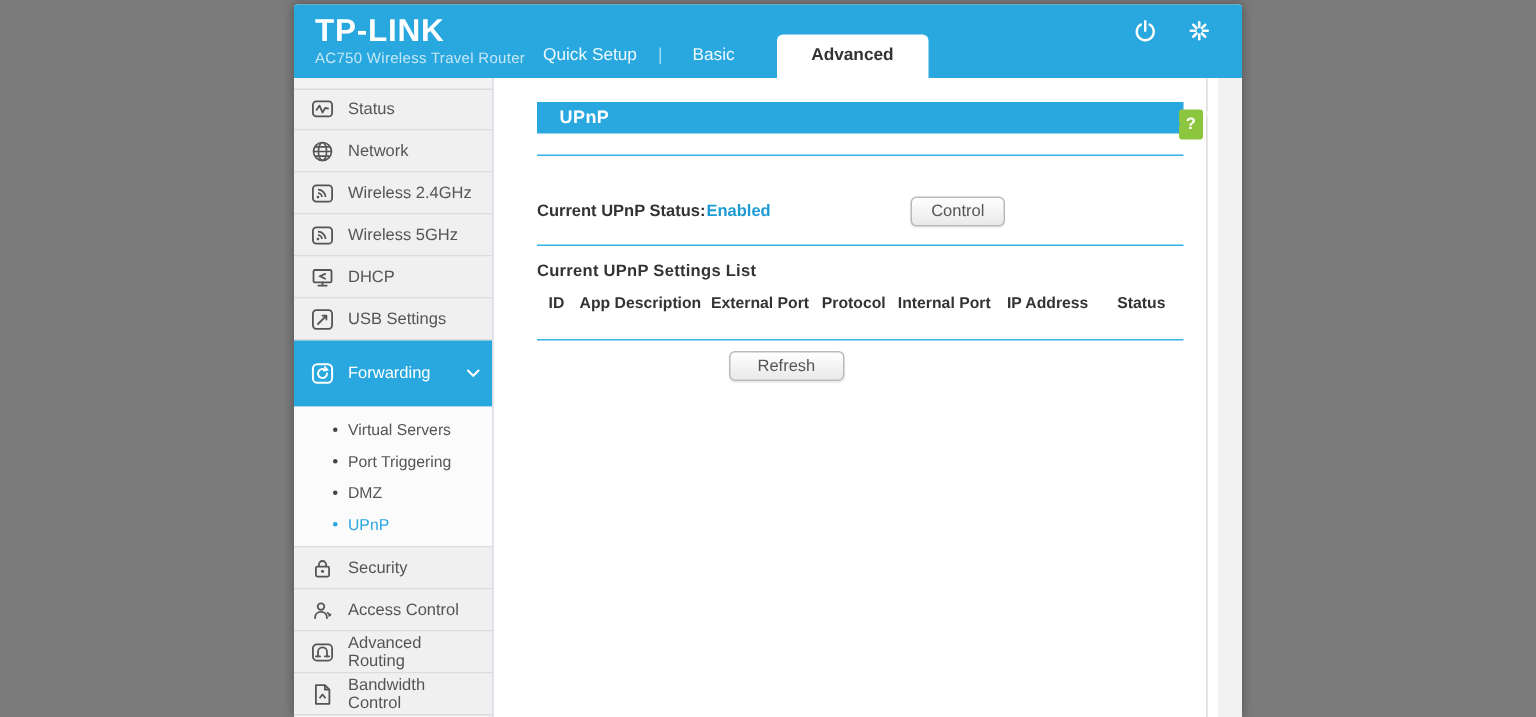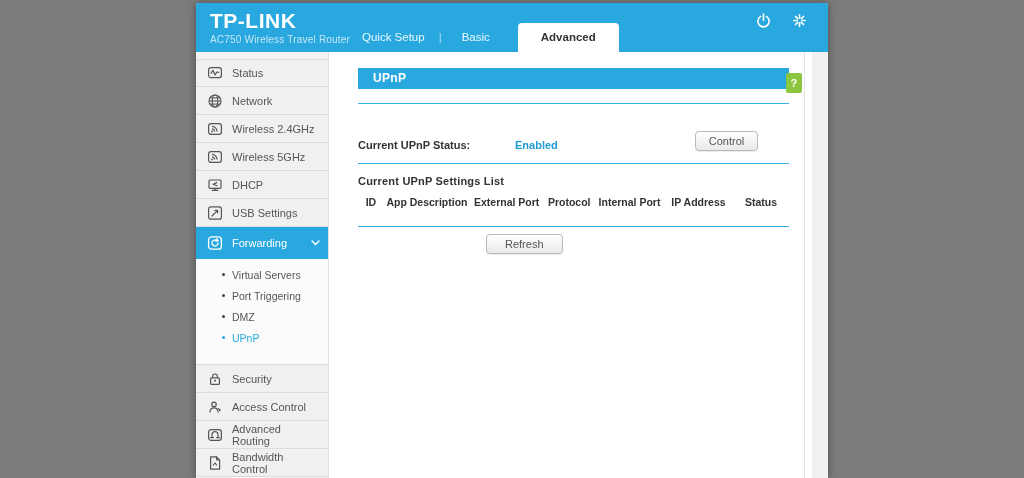--- a/index.html
+++ b/index.html
@@ -28,43 +28,43 @@
   
   .bodyrow { display:flex; height:426px; overflow:hidden; background:#3b82f6; }
 
   
   .sidebar { width:133px; background:#f3f3f3; padding-top:7px; border-right:1px solid #e0e0e0; }
   .sb-item { height:28px; display:flex; align-items:center; padding:0 8px 0 11px;
              background:#f0f0f0; border-bottom:1px solid #dcdcdc; color:#555;
              font-size:11px; cursor:pointer; }
   .sb-item:first-child { border-top:1px solid #dcdcdc; }
   .sb-item .ico { width:16px; height:16px; margin-right:9px; flex:none; color:#555; }
-  .sb-item.active { background:#29a8df; color:#fff; border-bottom-color:#29a8df; height:32px; }
+  .sb-item.active { background:#29a8df; color:#fff; border-bottom-color:#29a8df; height:44px; }
   .sb-item.active .ico { color:#fff; }
   .sb-item .chev { margin-left:auto; width:9px; height:6px; }
-  .sb-sub { background:#fbfbfb; border-bottom:1px solid #dcdcdc; padding:5px 0 16px; }
+  .sb-sub { background:#fbfbfb; border-bottom:1px solid #dcdcdc; padding:5px 0 4px; }
   .sb-sub-item { height:21px; display:flex; align-items:center; padding-left:26px;
                  font-size:10.5px; color:#555; cursor:pointer; }
   .sb-sub-item .dot { width:3px; height:3px; border-radius:50%; background:#444; margin-right:7px; flex:none; }
   .sb-sub-item.active { color:#29a8df; }
   .sb-sub-item.active .dot { background:#29a8df; }
 
   
   .content { width:475px; padding:16px 15px 0 29px; background:#fff; position:relative; }
   .title-bar { position:relative; height:21px; line-height:21px; background:#29a8df;
                color:#fff; font-size:12px; font-weight:700; padding-left:15px; letter-spacing:.3px; }
   .help-badge { position:absolute; right:-13px; top:5px; width:16px; height:20px; background:#8cc63e;
                 color:#fff; font-size:11px; font-weight:700; text-align:center; line-height:20px;
                 border-radius:2px; cursor:pointer; }
   .help-badge::before { content:""; position:absolute; right:100%; top:50%; transform:translateY(-50%);
                 border-top:5px solid transparent; border-bottom:5px solid transparent;
                 border-right:0; border-left:6px solid #29a8df; margin-right:-1px; }
   .sep { border:none; border-top:1px solid #35b2e5; }
   .sep1 { margin-top:14px; }
-  .status-row { display:flex; align-items:flex-end; margin-top:26px; height:21px;gap:44px; }
+  .status-row { display:flex; align-items:center; margin-top:26px; height:21px; }
   .status-label { font-size:11px; font-weight:700; color:#333; width:113px; }
   .status-value { font-size:11px; font-weight:700; color:#1d9cd3; }
   .btn { font-family:"Liberation Sans", sans-serif; font-size:11px; color:#555;
          background:linear-gradient(#ffffff,#e9e9e9); border:1px solid #b9b9b9;
          border-radius:4px; padding:3px 13px; cursor:pointer; box-shadow:0 1px 1px rgba(0,0,0,.08); }
   .btn-disable { margin-left:93px; }
   .sep2 { margin-top:12px; }
   .list-title { margin-top:11px; font-size:11px; font-weight:700; color:#333; letter-spacing:.2px; }
   .thead { display:flex; width:100%; margin-top:9px; font-size:10.5px; font-weight:700; color:#333; }
   .th { text-align:center; }

